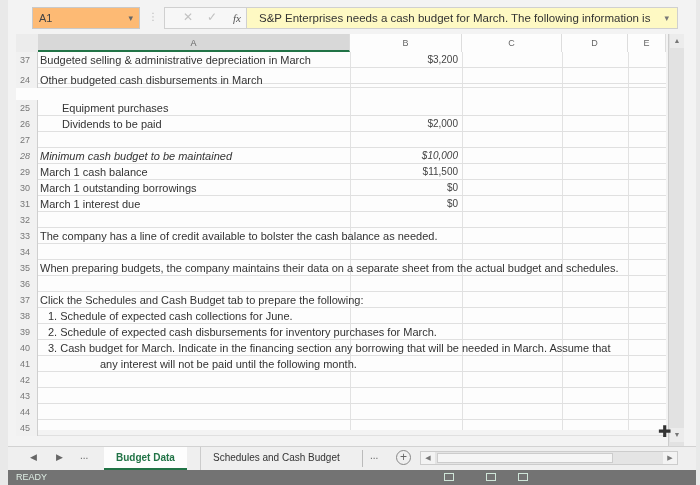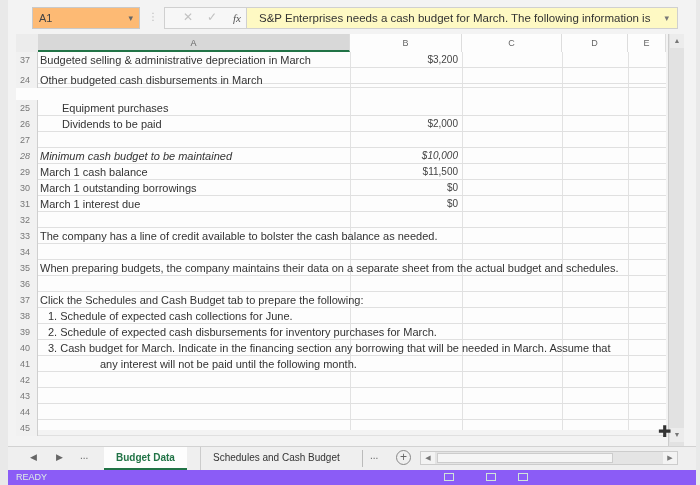--- a/index.html
+++ b/index.html
@@ -39,21 +39,21 @@
     .tab.active { left: 96px; color: #217346; font-weight: bold; background: #fdfdfd; border-bottom: 2px solid #217346; }
     .tab.inactive { left: 192px; color: #333; border-left: 1px solid #ccc; }
     .tsep { position: absolute; left: 354px; top: 3px; width: 1px; height: 17px; background: #bbb; }
     .tdots { position: absolute; left: 362px; top: 3px; font-size: 10px; color: #666; }
     .addsheet { position: absolute; left: 388px; top: 3px; width: 15px; height: 15px; border: 1px solid #888; border-radius: 50%; font-size: 12px; line-height: 12px; text-align: center; color: #666; }
     .hscroll { position: absolute; left: 412px; top: 4px; width: 258px; height: 14px; background: #e4e4e4; border: 1px solid #ccc; }
     .hscroll .thumb { position: absolute; left: 16px; top: 1px; width: 176px; height: 10px; background: #f5f5f5; border: 1px solid #ccc; }
     .hscroll .la, .hscroll .ra { position: absolute; top: 0; width: 14px; height: 12px; font-size: 7px; color: #777; text-align: center; line-height: 12px; background: #f3f3f3; }
     .hscroll .la { left: 0; } .hscroll .ra { right: 0; }
     
-    .status { position: absolute; left: 0; top: 470px; width: 688px; height: 15px; background: #8b5cf6; }
+    .status { position: absolute; left: 0; top: 470px; width: 688px; height: 15px; background: #737373; }
     .status .ready { position: absolute; left: 8px; top: 2px; font-size: 9px; color: #dfeee5; }
     .status .vicon { position: absolute; top: 3px; width: 10px; height: 8px; border: 1px solid #cfe5d8; }
   </style>
 </head>
 <body>
 
 <div class="app">
 
   <div class="fbar">
     <div class="namebox">

